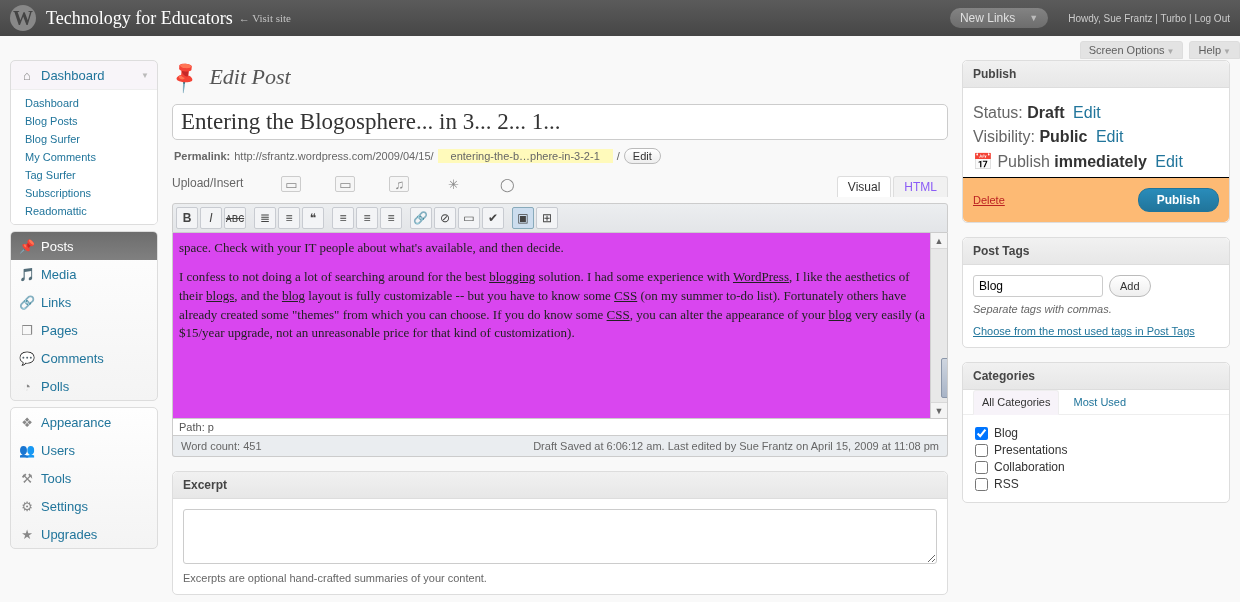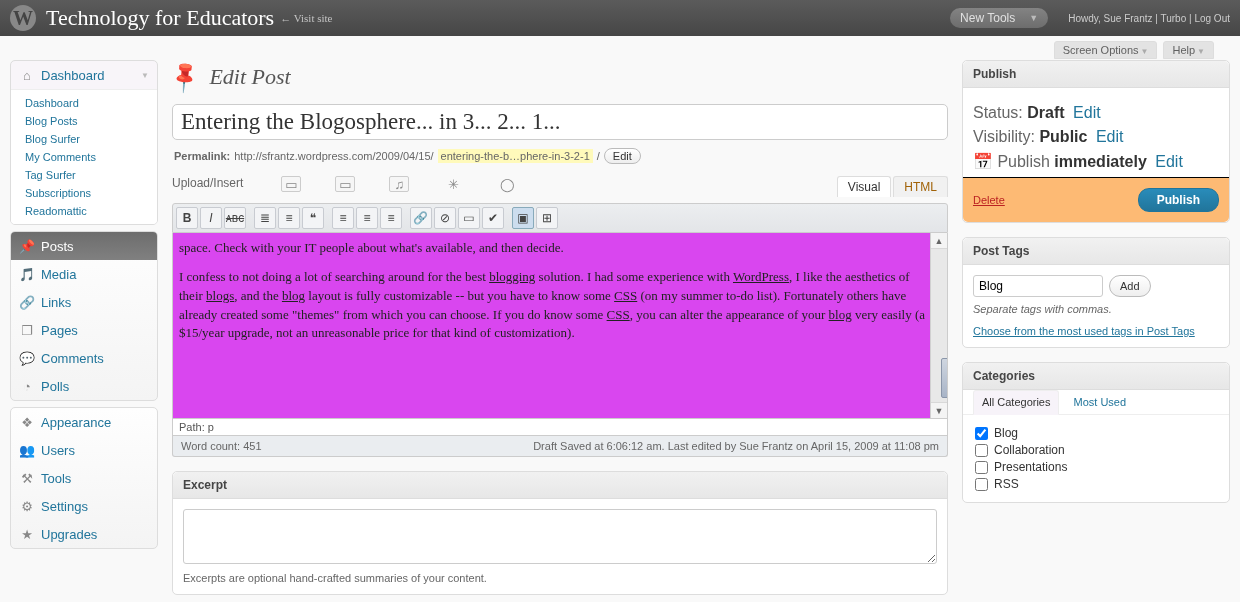--- a/index.html
+++ b/index.html
@@ -2,29 +2,29 @@
 <html><head>
 <meta charset="utf-8">
 <style>
 * { margin:0; padding:0; box-sizing:border-box; }
 body { font-family:"Lucida Grande","Lucida Sans Unicode",Tahoma,Verdana,sans-serif; font-size:13px; background:#f9f9f9; color:#333; }
 a { color:#21759b; text-decoration:none; }
 
 
 .wphead { background:#464646; background:linear-gradient(#5b5b5b,#464646); height:36px; display:flex; align-items:center; padding:0 10px; color:#c3c3c3; }
 .wphead .logo { width:26px; height:26px; border-radius:50%; background:#888; display:flex; align-items:center; justify-content:center; color:#444; font-family:Georgia,serif; font-size:20px; font-weight:bold; margin-right:10px; }
-.wphead .site-title { font-family:Georgia,"Times New Roman",serif; font-size:22px; color:#fff; font-weight:normal; }
+.wphead .site-title { font-family:Georgia,"Times New Roman",serif; font-size:18px; color:#fff; font-weight:normal; }
 .wphead .visit { font-family:"Lucida Grande"; font-size:11px; color:#c3c3c3; margin-left:6px;}
 .wphead .spacer { flex:1; }
 .wphead .newpost { background:#6d6d6d; background:linear-gradient(#838383,#6d6d6d); border-radius:11px; padding:3px 10px; color:#e0e0e0; font-size:12px; display:flex; align-items:center; gap:14px; }
 .wphead .newpost .arrow { font-size:9px; color:#bbb;}
 .wphead .user-info { margin-left:20px; font-size:10px; color:#999; }
 .wphead .user-info span, .wphead .user-info a { color:#ccc; }
 
-.subhead { height:24px; display:flex; justify-content:flex-end; align-items:center; padding:4px 26px 0 0; gap:6px;}
+.subhead { height:24px; display:flex; justify-content:flex-end; align-items:center; padding:4px 0 0 0; gap:6px;}
 .subhead .tab { background:#e3e3e3; border:1px solid #ddd; border-radius:3px 3px 0 0; padding:2px 8px; font-size:11px; color:#606060; cursor:pointer; }
 .subhead .tab .tri { font-size:8px; color:#aaa; margin-left:2px;}
 
 .wrap { display:flex; padding:0 10px 20px 10px; gap:14px; }
 
 
 .adminmenu { width:148px; flex:0 0 148px; }
 .menu-section { border:1px solid #ddd; border-radius:5px; background:linear-gradient(#fefefe,#f4f4f4); margin-bottom:6px; overflow:hidden; }
 .menu-top { padding:6px 8px; display:flex; align-items:center; gap:6px; font-size:13px; color:#21759b; cursor:pointer; }
 .menu-top.current { background:linear-gradient(#6d6d6d,#808080); color:#fff; }
@@ -42,30 +42,30 @@
 .side-col { width:268px; flex:0 0 268px; }
 
 .page-title { display:flex; align-items:center; gap:10px; margin:4px 0 14px 0;}
 .page-title .pin { color:#bbb; font-size:22px; transform:rotate(-40deg); display:inline-block;}
 .page-title h2 { font-family:Georgia,"Times New Roman",serif; font-size:22px; font-style:italic; font-weight:normal; color:#555; }
 
 .title-box { border:1px solid #ccc; border-radius:5px; background:#fff; padding:4px 8px;}
 .title-box input { width:100%; border:none; outline:none; font-family:Georgia,serif; font-size:23px; color:#333; background:transparent;}
 
 .permalink-row { margin:8px 0 12px 2px; font-size:11px; color:#666; display:flex; align-items:center; gap:4px; flex-wrap:wrap;}
-.permalink-row .slug { background:#fffabb; padding:1px 3px; }
+.permalink-row .slug { background:#fffabb; padding:1px 13px; }
 .permalink-row .small-btn { border:1px solid #bbb; background:linear-gradient(#fff,#eee); border-radius:10px; padding:1px 8px; font-size:11px; cursor:pointer; color:#333;}
 
 .media-row { display:flex; align-items:flex-start; font-size:12px; color:#666; margin-bottom:6px;gap:28px;}
 .media-row .lbl { margin-right:10px;}
 .media-row .mi { width:20px; height:16px; margin-right:6px; display:inline-flex; align-items:center; justify-content:center; color:#888; font-size:13px; border:1px solid #ccc; border-radius:2px; background:#f6f6f6; cursor:pointer;}
 .media-row .mi.nob { border:none; background:none;}
 .media-row .spacer { flex:1;}
 .ed-tabs { display:flex; }
-.ed-tab { border:1px solid #ddd; border-bottom:none; padding:3px 10px; font-size:12px; background:#f1f1f1; color:#a16207; border-radius:3px 3px 0 0; margin-left:2px; cursor:pointer;}
+.ed-tab { border:1px solid #ddd; border-bottom:none; padding:3px 10px; font-size:12px; background:#f1f1f1; color:#8b5cf6; border-radius:3px 3px 0 0; margin-left:2px; cursor:pointer;}
 .ed-tab.active { background:#fff; color:#333; }
 
 .toolbar { border:1px solid #ccc; background:linear-gradient(#eceef0,#e3e5e8); padding:3px; display:flex; gap:2px; align-items:center; border-radius:3px 3px 0 0;}
 .tb-btn { width:22px; height:22px; border:1px solid transparent; display:inline-flex; align-items:center; justify-content:center; font-size:12px; color:#444; cursor:pointer; background:#f3f4f6; border:1px solid #c8cbd1; border-radius:2px;}
 .tb-btn.sel { background:#cde; border-color:#8ab;}
 .tb-sep { width:4px; }
 
 .editor-body { position:relative; border:1px solid #ccc; border-top:none; background:#d946ef; height:186px; overflow:hidden; }
 .editor-content { padding:6px 22px 6px 6px; font-family:Georgia,serif; font-size:13px; color:#222; line-height:1.45; height:100%; overflow:auto;}
 .editor-content p { margin-bottom:10px;}
@@ -106,21 +106,21 @@
 </style>
 </head>
 <body>
 
 <div class="wphead">
   <div class="logo">W</div>
   <span class="site-title">Technology for Educators</span>
   <a class="visit">← Visit site</a>
   <div class="spacer"></div>
   <div class="newpost">
-    <span>New Tools</span>
+    <span>New Links</span>
     <span class="arrow">▼</span>
   </div>
   <div class="user-info">
     <span>Howdy, </span><a>Sue Frantz</a>
     <span> | </span><a>Turbo</a>
     <span> | </span><a>Log Out</a>
   </div>
 </div>
 
 <div class="subhead">
@@ -330,25 +330,25 @@
           <div class="ct active">All Categories</div>
           <div class="ct">Most Used</div>
         </div>
         <div class="cat-list">
           <label>
               <input type="checkbox" checked="" style="">
               <span>Blog</span>
             </label>
           <label>
               <input type="checkbox" style="">
-              <span>Collaboration</span>
+              <span>Presentations</span>
             </label>
           <label>
               <input type="checkbox" style="">
-              <span>Presentations</span>
+              <span>Collaboration</span>
             </label>
           <label>
               <input type="checkbox" style="">
               <span>RSS</span>
             </label>
         </div>
       </div>
     </div>
   </div>
 </div>

